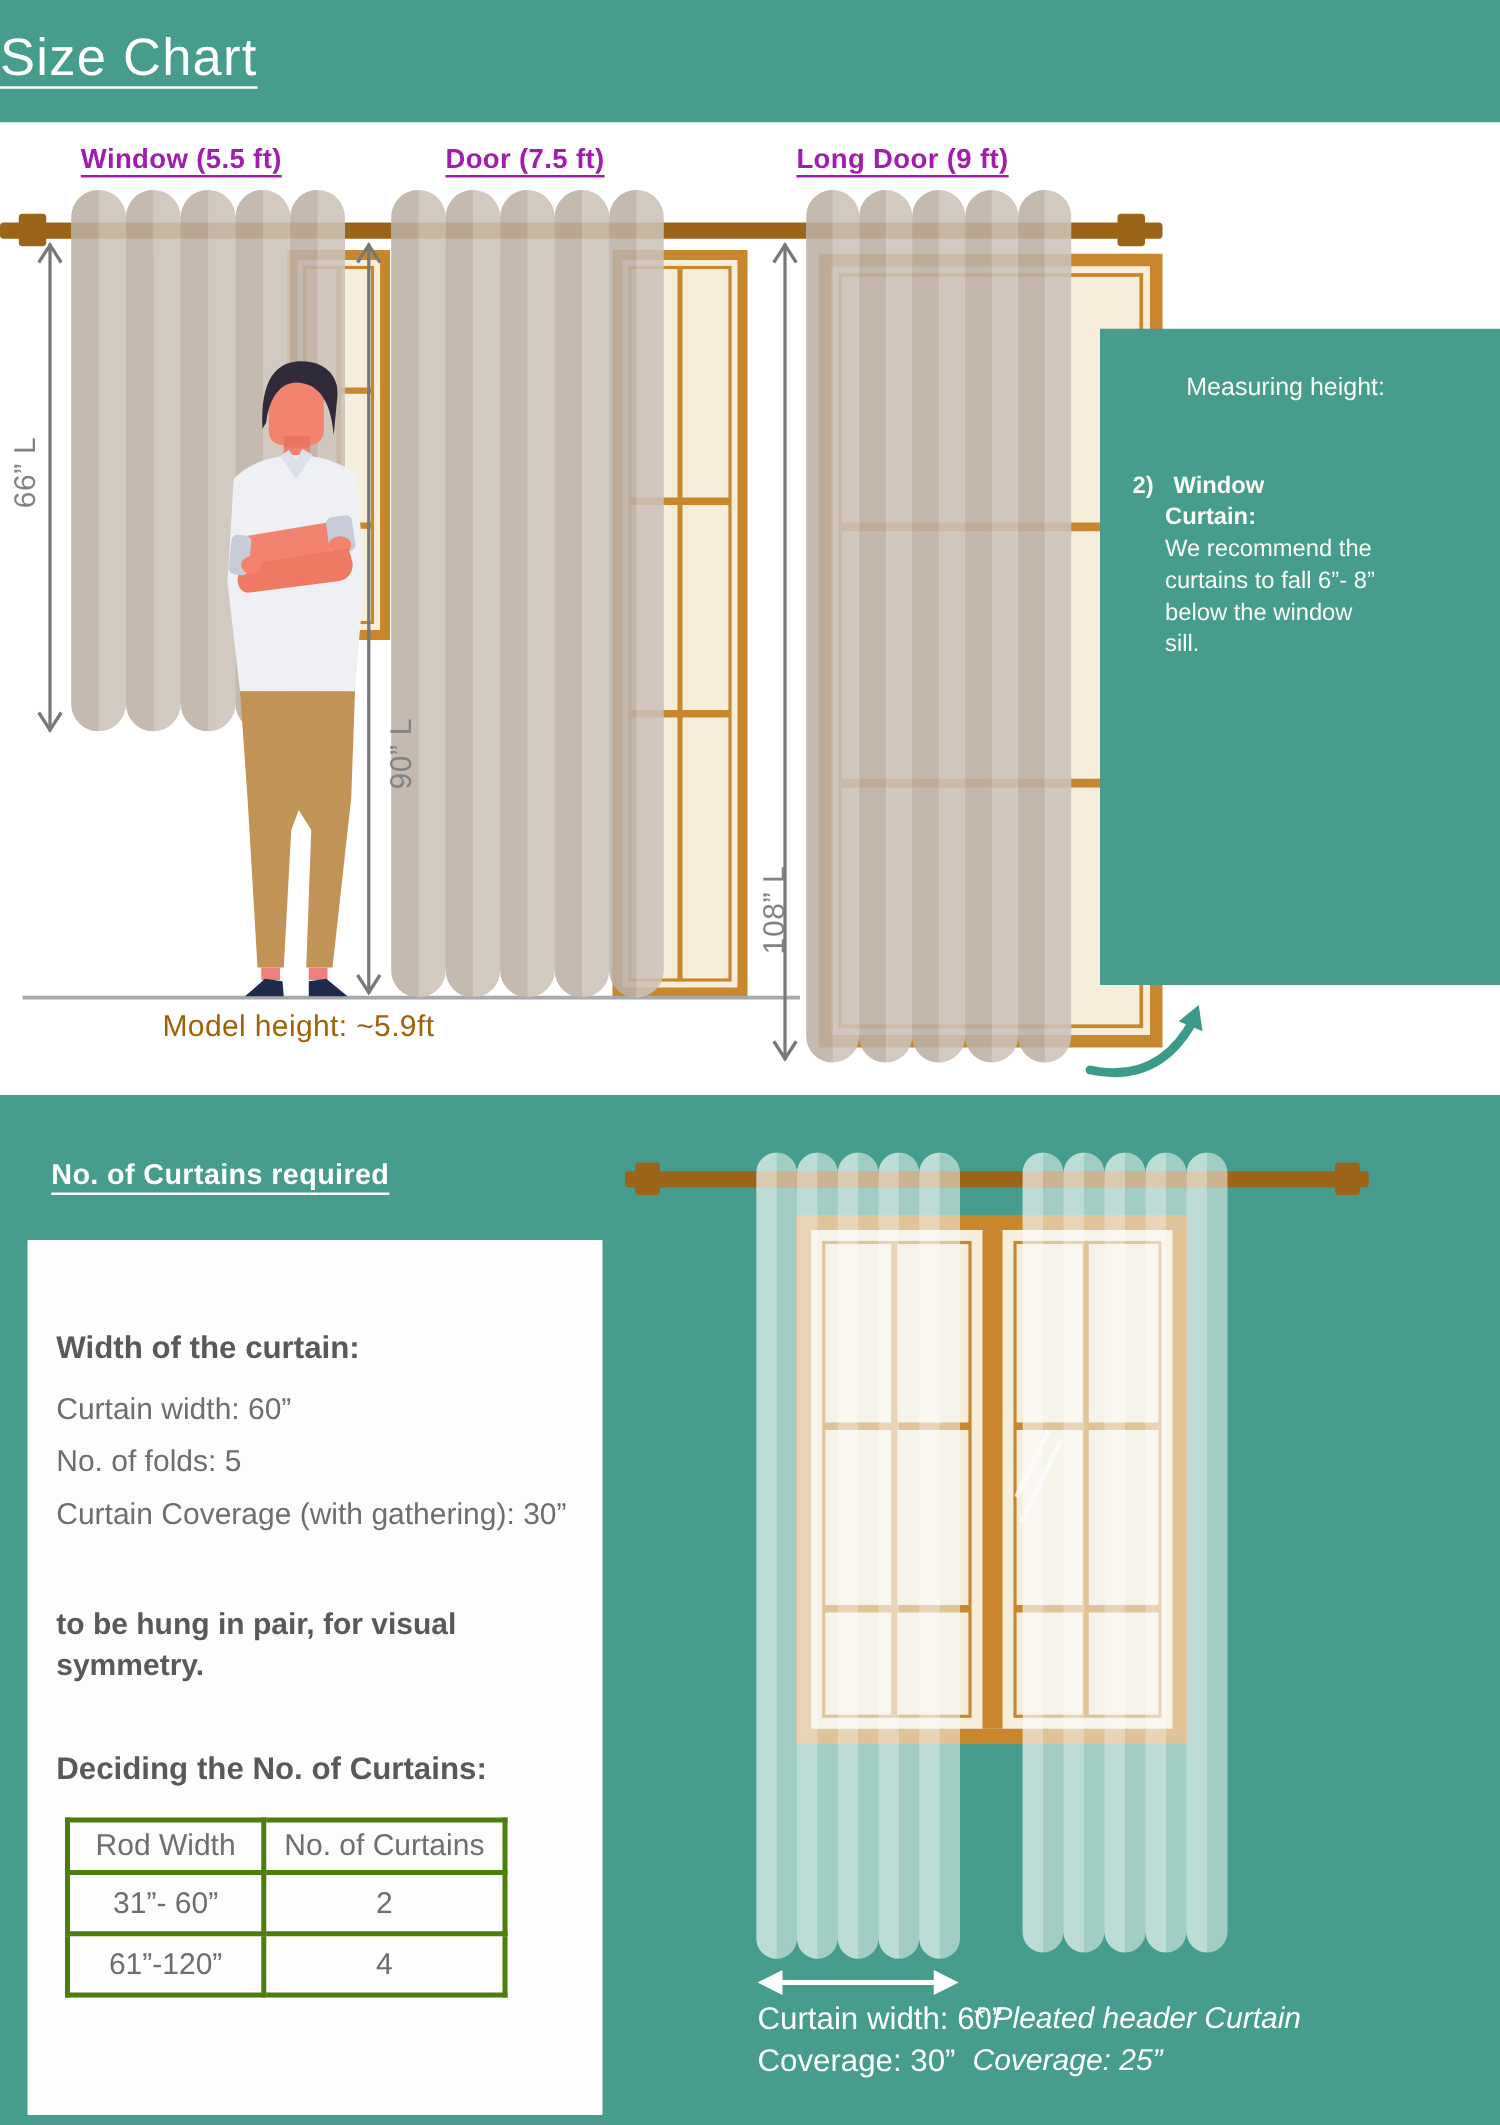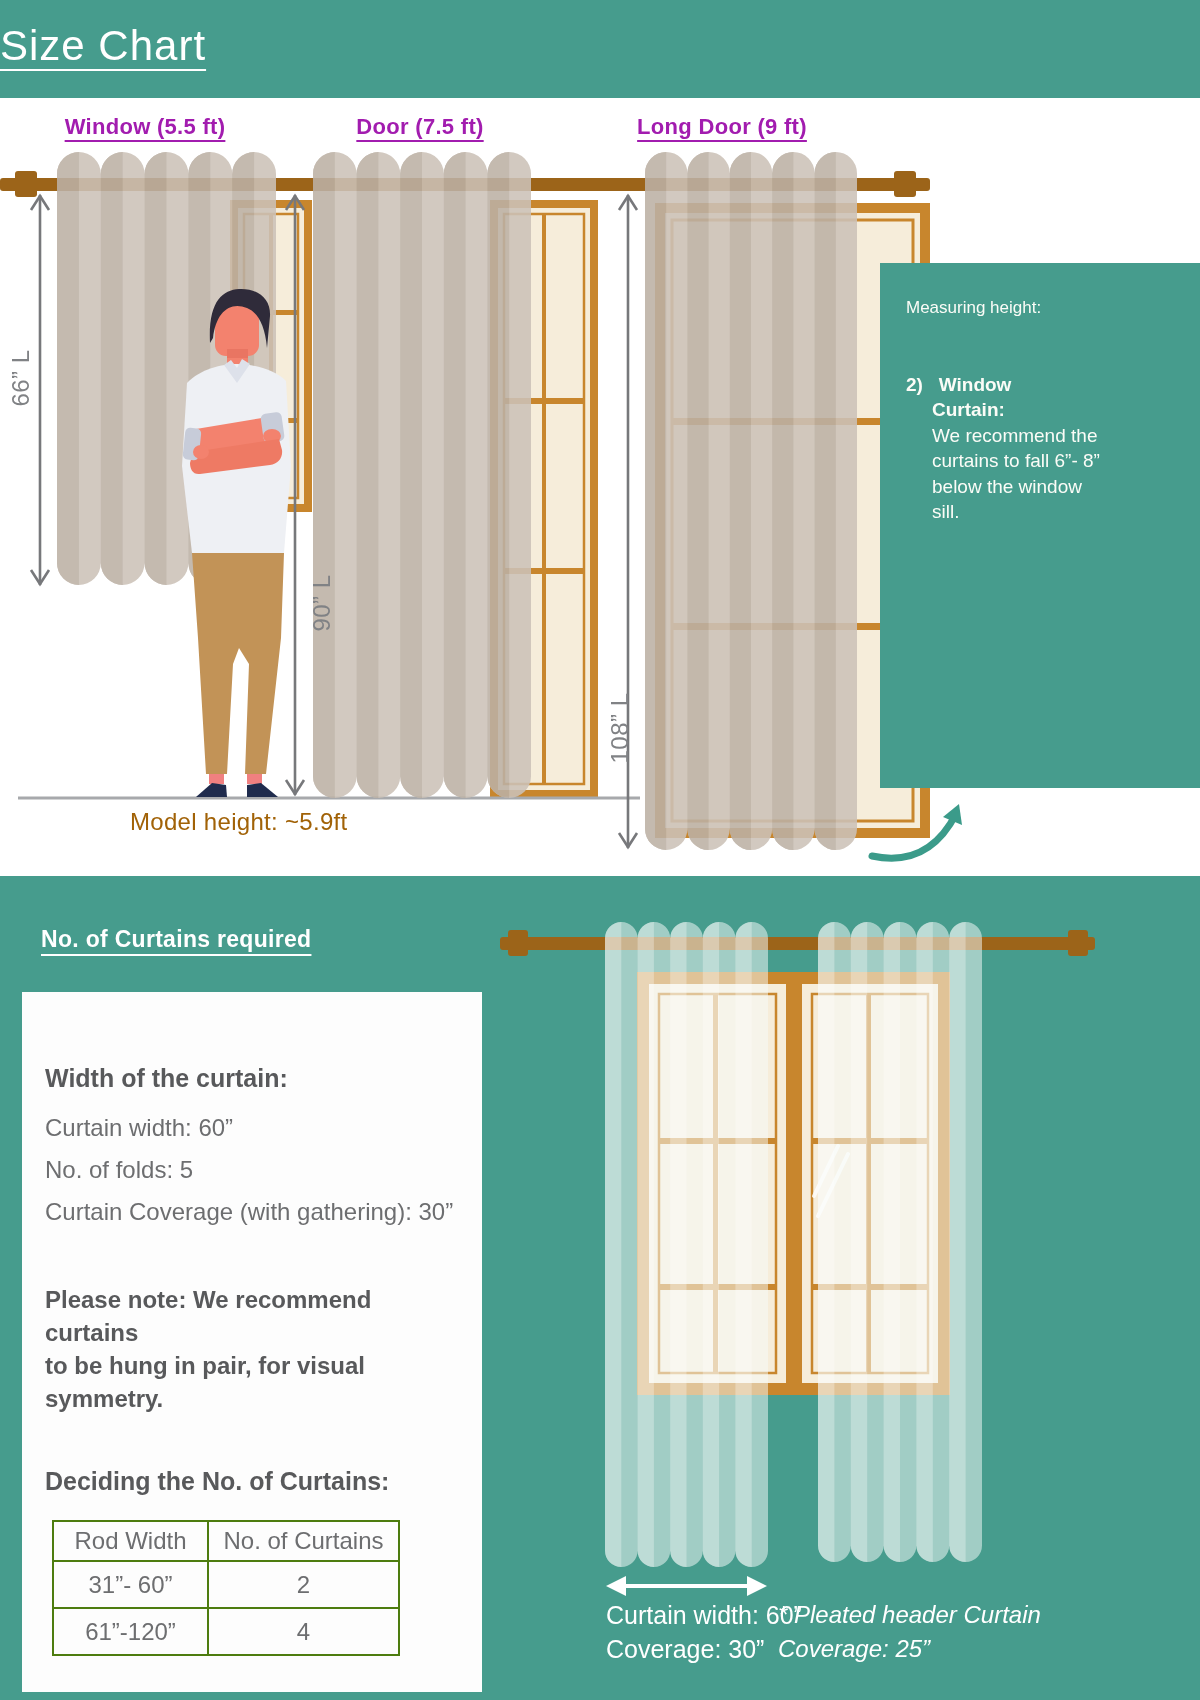--- a/index.html
+++ b/index.html
@@ -13,39 +13,39 @@
   
   .sec-top{position:relative;width:100%;height:778px;background:#ffffff;}
   .sec-top svg{position:absolute;left:0;top:0;}
   .clabel{position:absolute;top:16px;transform:translateX(-50%);font-size:22px;font-weight:700;
       color:#a21caf;text-decoration:underline;text-underline-offset:6px;white-space:nowrap;letter-spacing:.3px;text-align:center;}
   .dim{position:absolute;transform:translate(-50%,-50%) rotate(-90deg);font-size:24px;color:#808285;
       white-space:nowrap;letter-spacing:.5px;}
   .model-note{position:absolute;left:130px;top:710px;font-size:24px;color:#a16207;letter-spacing:.3px;}
   .measure-box{position:absolute;left:880px;top:165px;width:320px;height:525px;background:#469c8d;
       color:#fbfcf7;box-sizing:border-box;padding:34px 92px 0 26px;font-size:19px;line-height:1.34;}
-  .measure-box .mb-title{margin:0 0 26px 0;font-size:17px;}
+  .measure-box .mb-title{margin:0 0 26px 0;font-size:20px;text-align:right;}
   .m-item{padding-left:26px;text-indent:-26px;margin:0;}
   .m-item b{font-weight:700;}
   .m-cont{padding-left:26px;text-indent:0;margin:0;}
   .m-gap{height:26px;}
   
   .sec-bot{position:relative;width:100%;height:824px;background:#469c8d;}
   .sec-bot svg{position:absolute;left:0;top:0;}
   .bot-heading{position:absolute;left:41px;top:50px;color:#fff;font-size:23px;font-weight:700;
       text-decoration:underline;text-underline-offset:7px;letter-spacing:.3px;}
   .info-box{position:absolute;left:22px;top:116px;width:460px;height:700px;background:#fdfdfd;
       box-sizing:border-box;padding:72px 18px 0 23px;color:#6d6e70;}
   .ib-title{font-size:25px;font-weight:700;color:#58595b;margin:0 0 14px 0;}
   .ib-line{font-size:24px;line-height:42px;margin:0;}
   .ib-note{font-size:24px;font-weight:700;color:#58595b;line-height:33px;margin:50px 0 0 0;}
   .ib-note span{display:block;}
   .ib-tbl-title{font-size:25px;font-weight:700;color:#58595b;margin:52px 0 0 0;}
   table.curtains{border-collapse:collapse;margin:24px 0 0 7px;}
-  table.curtains th,table.curtains td{border:2px solid #4d7c0f;font-weight:400;color:#6d6e70;
+  table.curtains th,table.curtains td{border:4px solid #4d7c0f;font-weight:400;color:#6d6e70;
       font-size:24px;text-align:center;}
   table.curtains th{width:151px;height:36px;}
   table.curtains th+th{width:187px;}
   table.curtains td{height:43px;}
   .arrow-label{position:absolute;left:606px;top:722px;color:#fff;font-size:25px;line-height:34px;}
   .arrow-label span{display:block;}
   .pleated{position:absolute;left:778px;top:722px;color:#fff;font-size:24px;font-style:italic;line-height:34px;}
   .pleated .l2{display:block;}
 </style>
 </head>
@@ -259,21 +259,20 @@
     </svg>
 
     <div class="bot-heading">No. of Curtains required</div>
 
     <div class="info-box">
       <p class="ib-title">Width of the curtain:</p>
       <p class="ib-line">Curtain width: 60”</p>
       <p class="ib-line">No. of folds: 5</p>
       <p class="ib-line">Curtain Coverage (with gathering): 30”</p>
       <p class="ib-note">
-        <span>Please note: We recommend curtains</span>
         <span>to be hung in pair, for visual symmetry.</span>
       </p>
       <p class="ib-tbl-title">Deciding the No. of Curtains:</p>
       <table class="curtains">
         <tbody>
             <tr>
           <th>Rod Width</th>
           <th>No. of Curtains</th>
         </tr>
         <tr>

